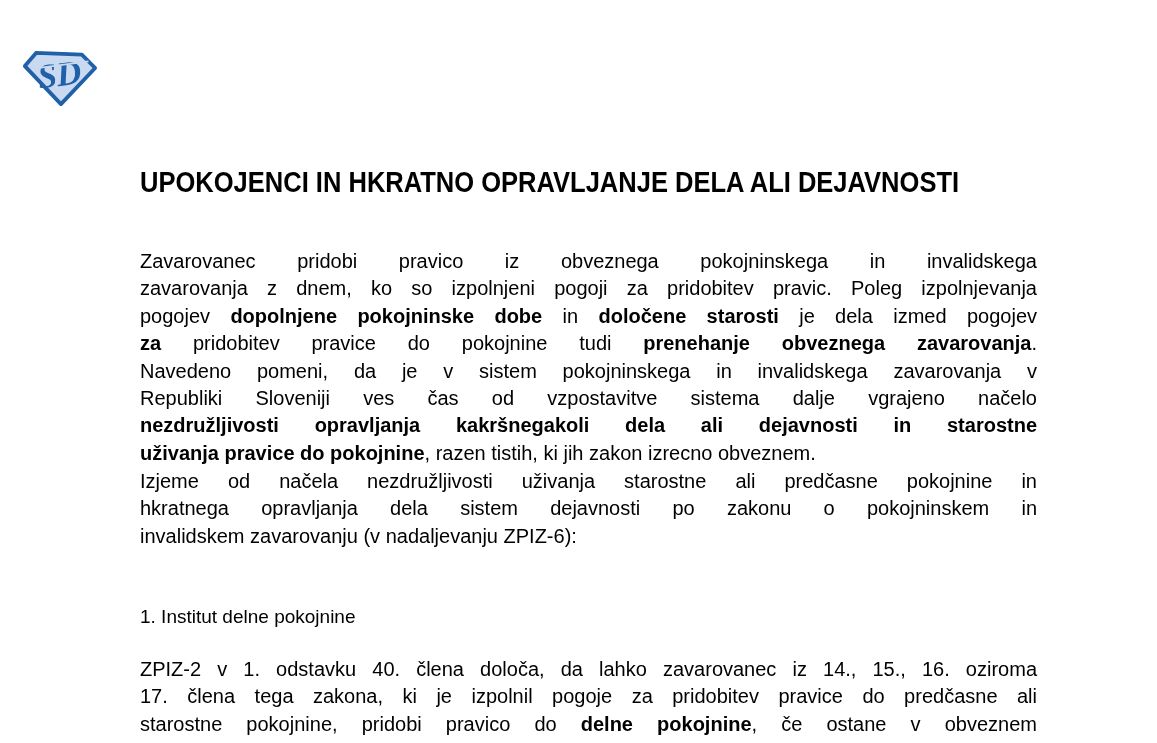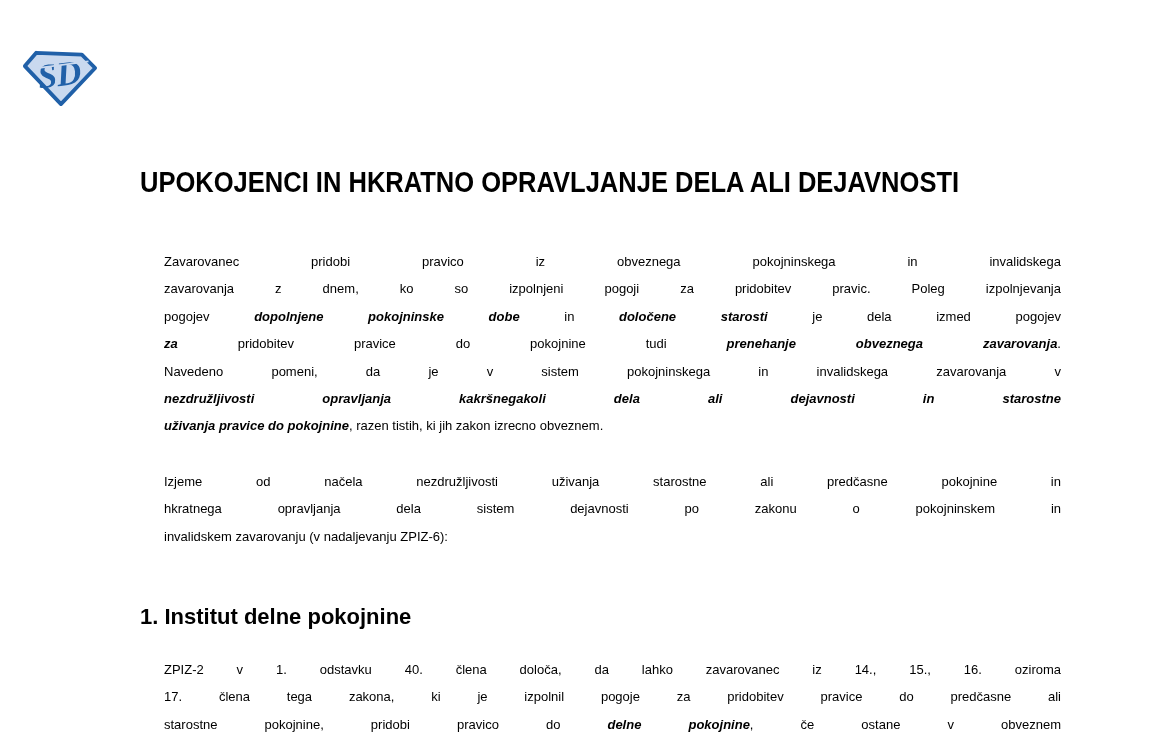--- a/index.html
+++ b/index.html
@@ -32,64 +32,64 @@
     line-height: 34px;
     white-space: nowrap;
     transform: scaleX(0.88);
     transform-origin: left center;
     letter-spacing: 0px;
   }
   .para {
     position: absolute;
     left: 140px;
     width: 897px;
-    font-size: 13px;
+    font-size: 20px;
     line-height: 27.4px;
-    margin-left: 24px;
   }
   .para-1 { top: 248px; }
   .para-2 { top: 468px; }
   .section-heading {
     position: absolute;
     left: 140px;
     top: 603px;
     margin: 0;
-    font-size: 22px;
-    font-weight: bold;
+    font-size: 19px;
+    font-weight: normal;
     line-height: 27.4px;
   }
   .para-3 { top: 656px; }
   .line {
     text-align: justify;
     text-align-last: justify;
   }
   .line.last {
     text-align-last: left;
   }
-  .seg-bold { font-weight: bold; font-style: italic; }
+  .seg-bold { font-weight: bold; }
 </style>
 </head>
 <body>
 
 <div class="logo">
   <svg viewBox="0 0 80 65" width="76" height="62">
     <polygon points="15,7 63,9 77,23 41,61 3,21" fill="#c9d9ef" stroke="#2060a8" stroke-width="4" stroke-linejoin="round"></polygon>
     <text x="40" y="42" text-anchor="middle" font-family="Liberation Serif, serif" font-style="italic" font-weight="bold" font-size="36" fill="#2060a8" transform="rotate(-7 40 34)">SD</text>
     <line x1="10" y1="24" x2="70" y2="16" stroke="#c9d9ef" stroke-width="2"></line>
   </svg>
 </div>
 
 <h1 class="doc-title">UPOKOJENCI IN HKRATNO OPRAVLJANJE DELA ALI DEJAVNOSTI</h1>
 
 <div class="para para-1">
     <div class="line"><span class="seg">Zavarovanec pridobi pravico iz obveznega pokojninskega in invalidskega</span></div>
     <div class="line"><span class="seg">zavarovanja z dnem, ko so izpolnjeni pogoji za pridobitev pravic. Poleg izpolnjevanja</span></div>
     <div class="line"><span class="seg">pogojev </span><span class="seg-bold">dopolnjene pokojninske dobe</span><span class="seg"> in </span><span class="seg-bold">določene starosti</span><span class="seg"> je dela izmed pogojev</span></div>
     <div class="line"><span class="seg-bold">za</span><span class="seg"> pridobitev pravice do pokojnine tudi </span><span class="seg-bold">prenehanje obveznega zavarovanja</span><span class="seg">.</span></div>
     <div class="line"><span class="seg">Navedeno pomeni, da je v sistem pokojninskega in invalidskega zavarovanja v</span></div>
+    <div class="line"><span class="seg">Republiki Sloveniji ves čas od vzpostavitve sistema dalje vgrajeno načelo</span></div>
     <div class="line"><span class="seg-bold">nezdružljivosti opravljanja kakršnegakoli dela ali dejavnosti in starostne</span></div>
     <div class="line last"><span class="seg-bold">uživanja pravice do pokojnine</span><span class="seg">, razen tistih, ki jih zakon izrecno obveznem.</span></div>
   </div>
 
 <div class="para para-2">
     <div class="line"><span class="seg">Izjeme od načela nezdružljivosti uživanja starostne ali predčasne pokojnine in</span></div>
     <div class="line"><span class="seg">hkratnega opravljanja dela sistem dejavnosti po zakonu o pokojninskem in</span></div>
     <div class="line last"><span class="seg">invalidskem zavarovanju (v nadaljevanju ZPIZ-6):</span></div>
   </div>
 

